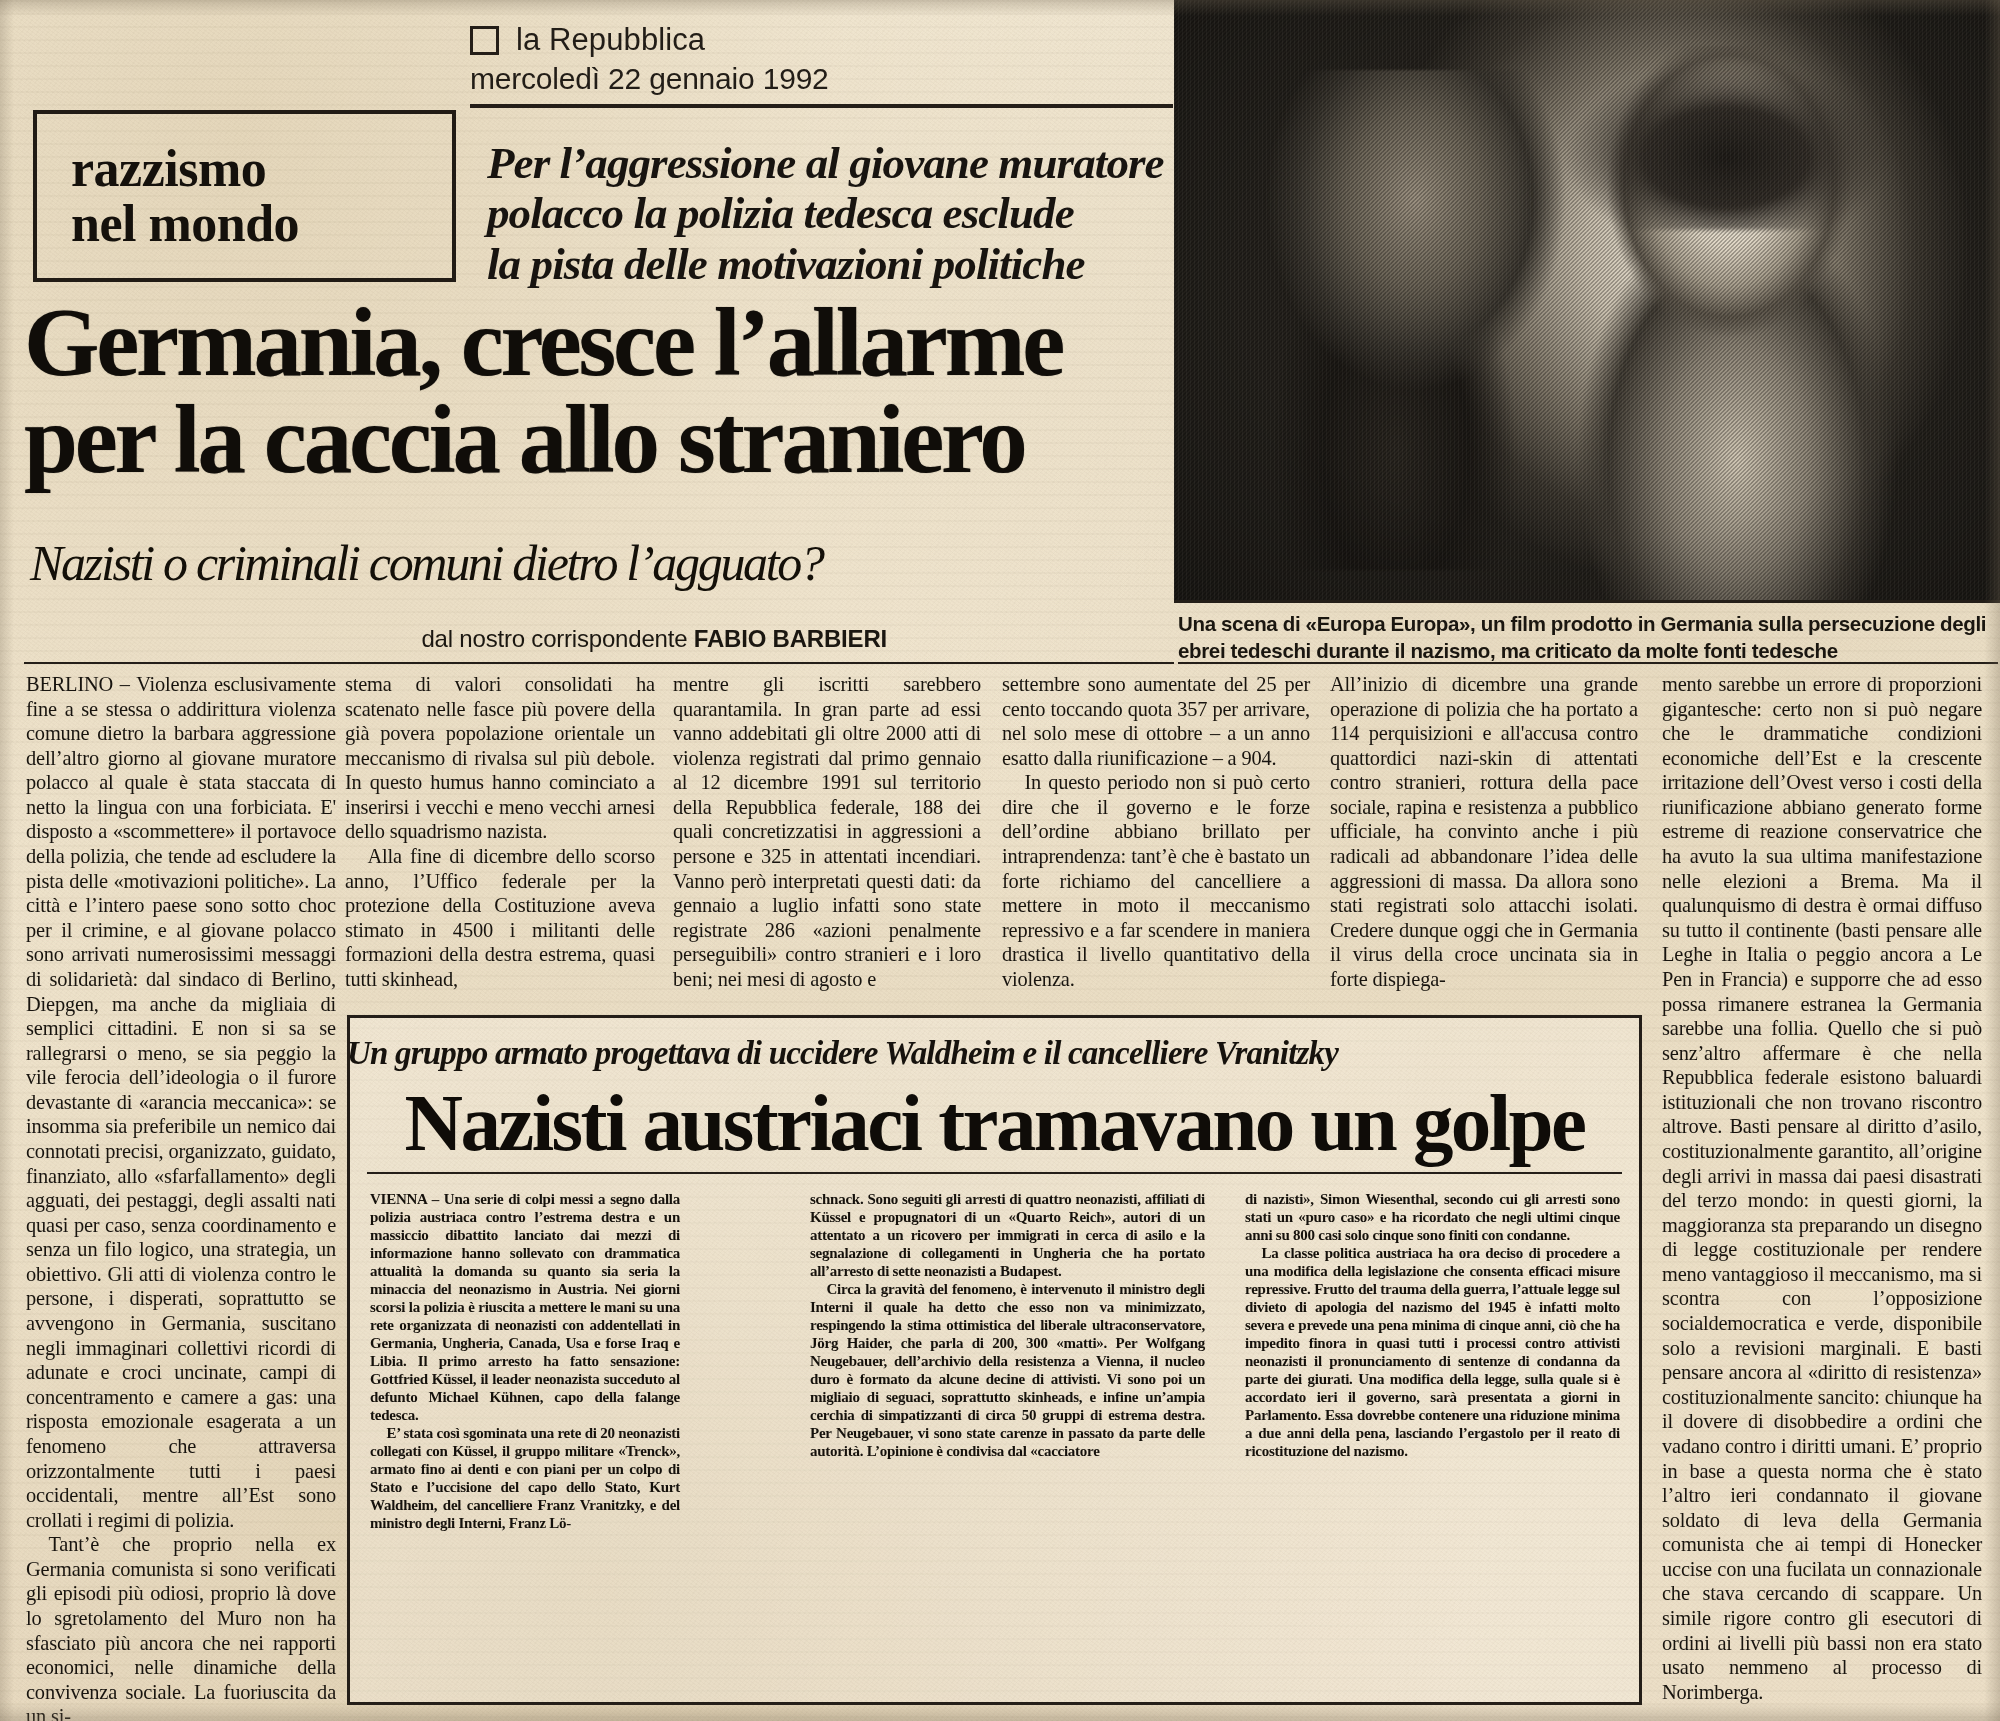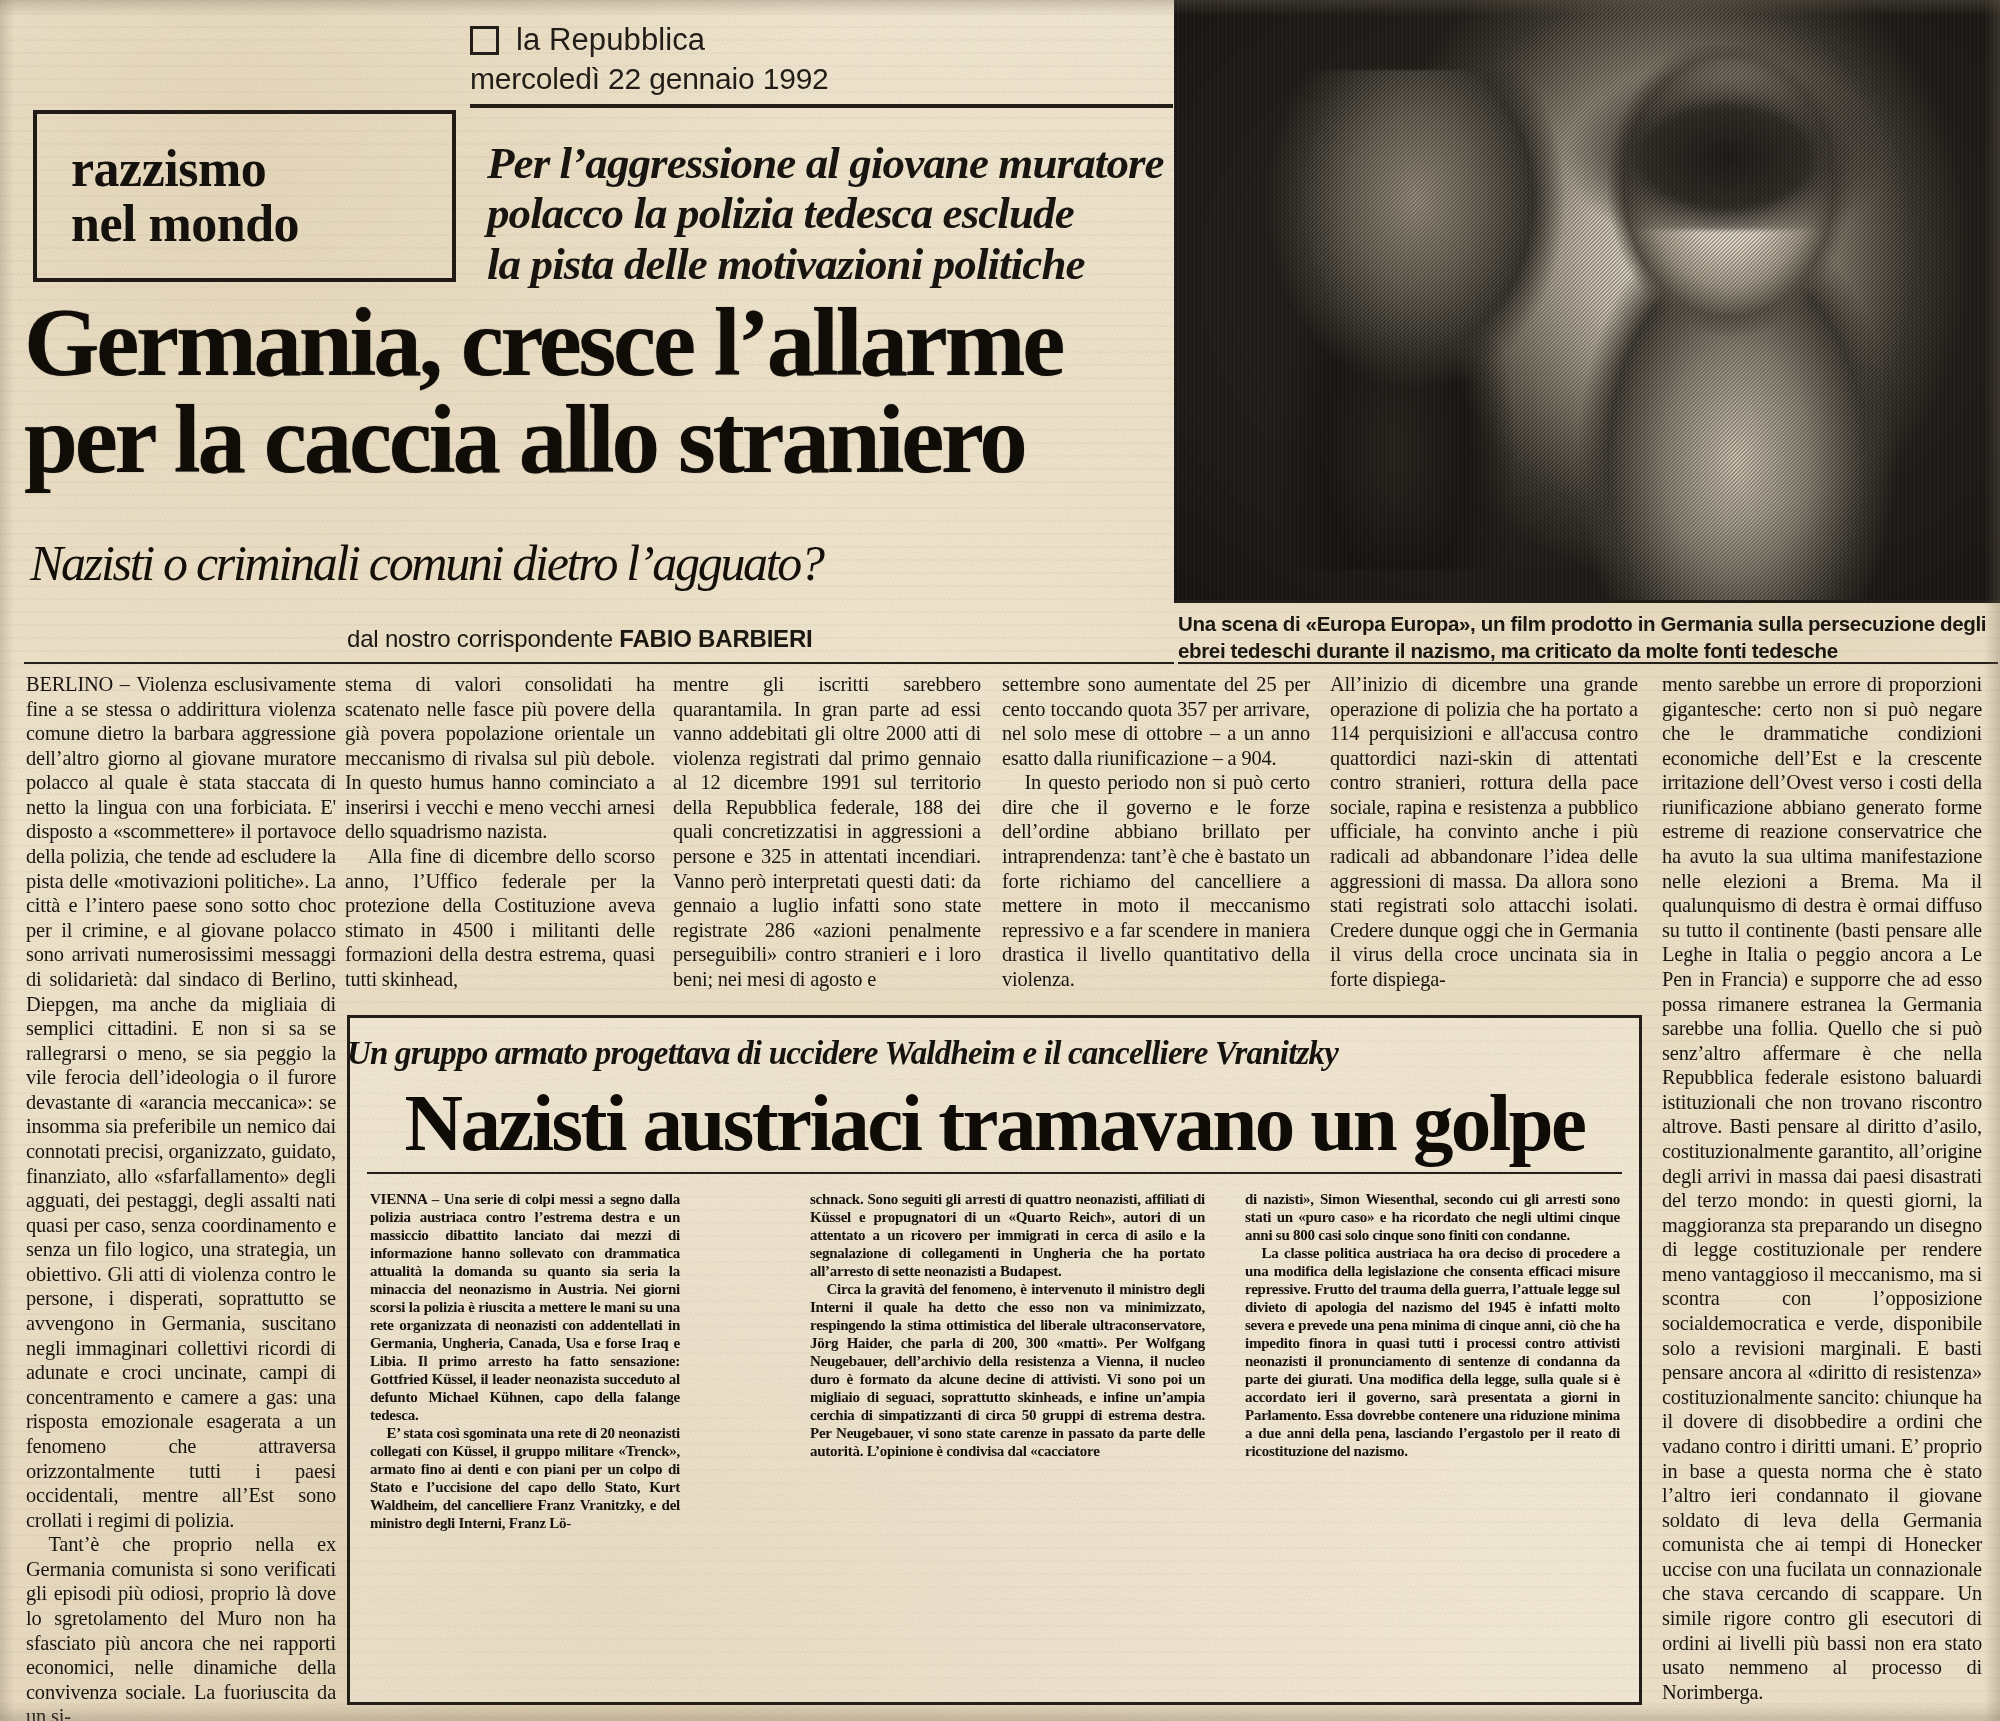--- a/index.html
+++ b/index.html
@@ -197,21 +197,21 @@
     font-family: "Liberation Sans", sans-serif;
     font-weight: 700; font-size: 20.5px; line-height: 1.33;
     color: #1a1610;
     letter-spacing: -.35px;
   }
 
   
   #byline {
     position: absolute;
     left: 347px; top: 625px; width: 540px;
-    text-align: left;
+    text-align: right;
     font-family: "Liberation Sans", sans-serif;
     font-size: 24px; color: #1b1711;
     letter-spacing: -.2px;
   }
   #byline b { font-weight: 700; }
 
   
   .rule { position: absolute; background: #241e18; }
 
   

